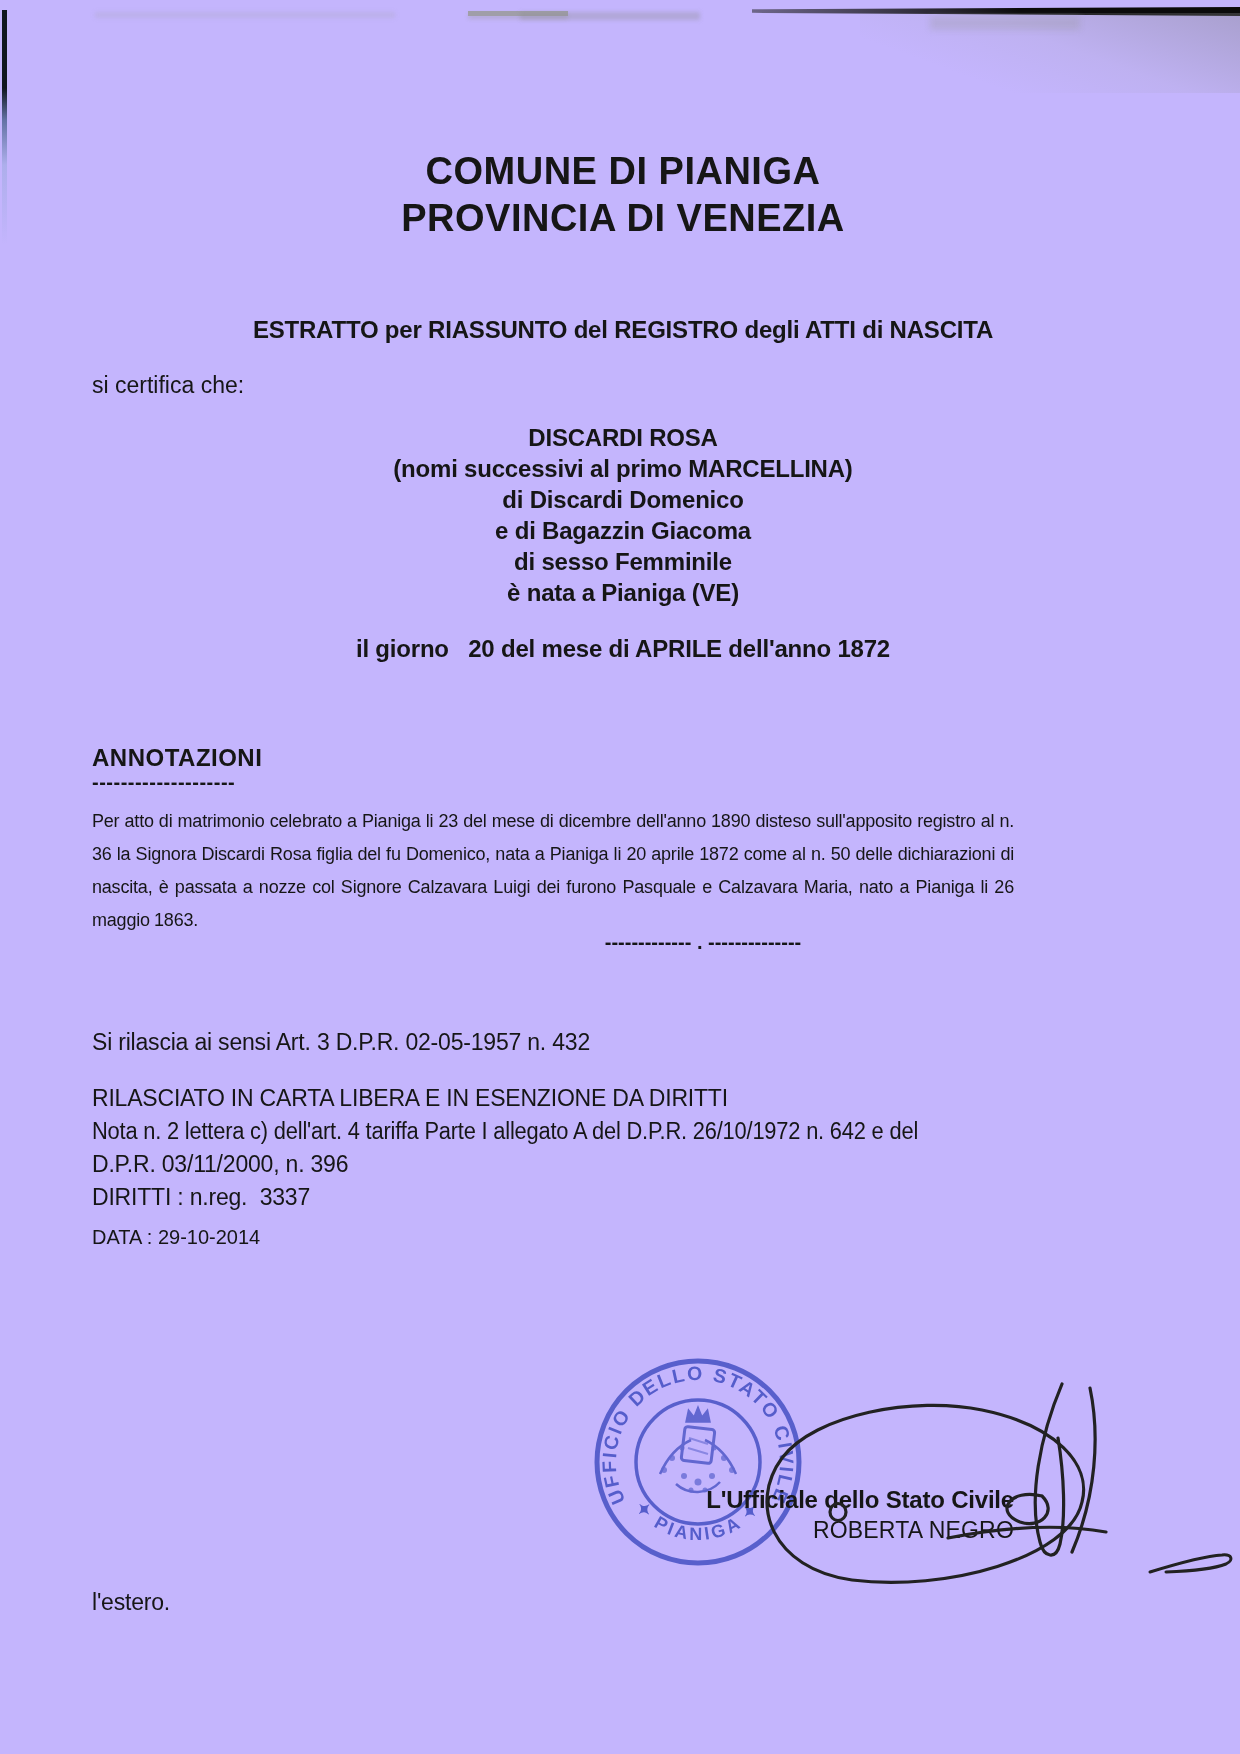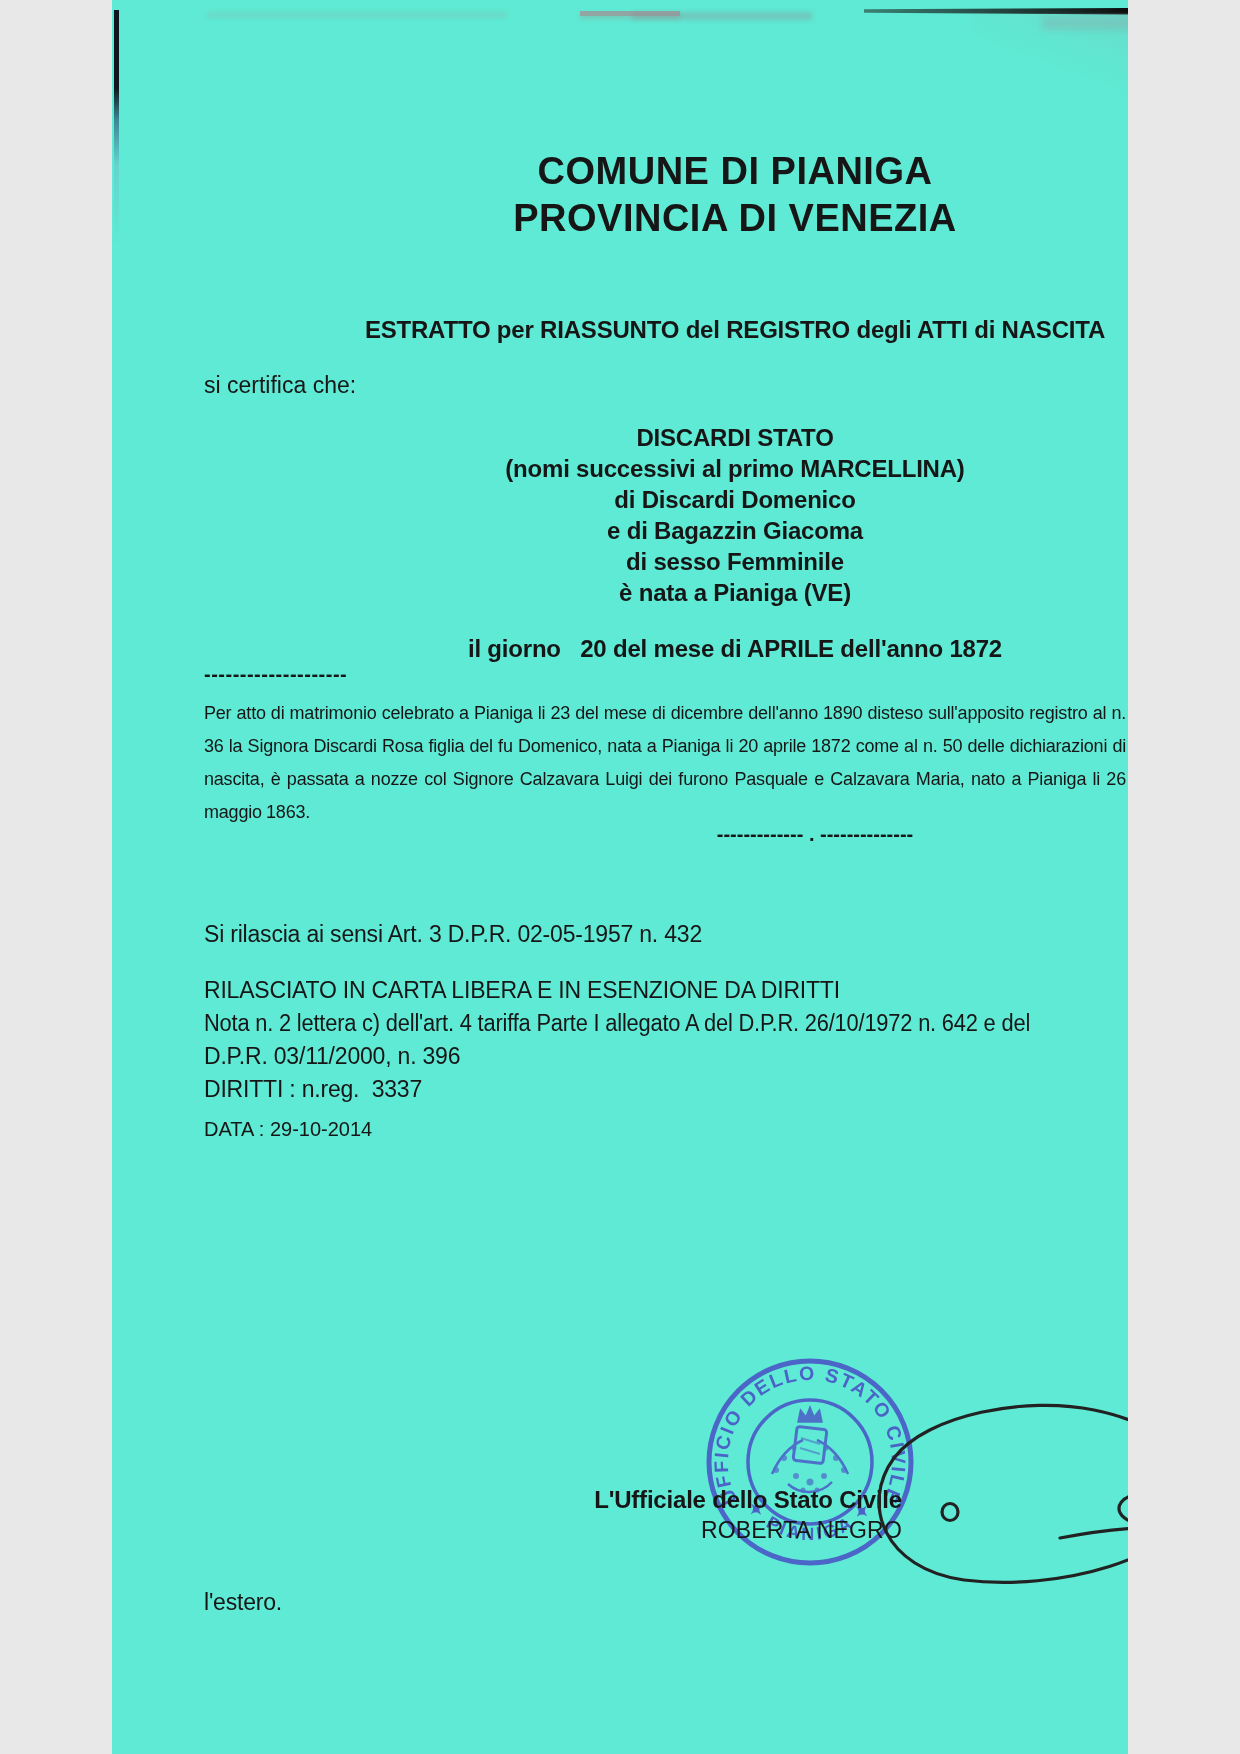--- a/index.html
+++ b/index.html
@@ -1,18 +1,18 @@
 <!DOCTYPE html>
 <html><head>
 <meta charset="utf-8">
 <style>
   html,body { margin:0; padding:0; background:#e8e8e8; }
   .page {
-    position:relative; width:1016px; height:1754px; margin:0 auto;
-    background:#5eead4; overflow:hidden;
+    position:relative; width:1240px; height:1754px; margin:0 auto;
+    background:#c4b5fd; overflow:hidden;
     font-family:"Liberation Sans", sans-serif; color:#161616;
   }
   .content { position:absolute; left:92px; top:148px; width:922px; }
   .pre { white-space:pre-wrap; }
 
   .doc-title { font-size:38px; line-height:47px; font-weight:bold; letter-spacing:0.5px; }
   .centered { margin-left:140px; text-align:center; }
   .subtitle { margin-top:74px; font-size:24px; font-weight:bold; letter-spacing:-0.2px; }
   .registry { margin-top:84px; font-size:23px; line-height:33px; letter-spacing:-0.2px; }
   .registry .bold { font-weight:bold; }
@@ -80,32 +80,33 @@
       <div>COMUNE DI PIANIGA</div>
       <div>PROVINCIA DI VENEZIA</div>
     </div>
 
     <div class="subtitle centered">ESTRATTO per RIASSUNTO del REGISTRO degli ATTI di NASCITA</div>
 
 
     <div class="certify">si certifica che:</div>
 
     <div class="subject-block centered">
-      <div>DISCARDI STATO</div>
+      <div>DISCARDI ROSA</div>
       <div>(nomi successivi al primo MARCELLINA)</div>
       <div>di Discardi Domenico</div>
       <div>e di Bagazzin Giacoma</div>
       <div>di sesso Femminile</div>
       <div>è nata a Pianiga (VE)</div>
     </div>
 
     <div class="birth-block centered">
       <div class="pre">il giorno   20 del mese di APRILE dell'anno 1872</div>
     </div>
 
+    <div class="annot-heading">ANNOTAZIONI</div>
     <div class="annot-dashes">--------------------</div>
     <div class="annot-paragraph">Per atto di matrimonio celebrato a Pianiga li 23 del mese di dicembre dell'anno 1890 disteso sull'apposito registro al n. 36 la Signora Discardi Rosa figlia del fu Domenico, nata a Pianiga li 20 aprile 1872 come al n. 50 delle dichiarazioni di nascita, è passata a nozze col Signore Calzavara Luigi dei furono Pasquale e Calzavara Maria, nato a Pianiga li 26 maggio 1863.</div>
     <div class="annot-separator pre">------------- . --------------</div>
 
     <div class="release">Si rilascia ai sensi Art. 3 D.P.R. 02-05-1957 n. 432</div>
 
     <div class="exemption">
       <div>RILASCIATO IN CARTA LIBERA E IN ESENZIONE DA DIRITTI</div>
       <div><span class="squeeze">Nota n. 2 lettera c) dell'art. 4 tariffa Parte I allegato A del D.P.R. 26/10/1972 n. 642 e del</span></div>
       <div>D.P.R. 03/11/2000, n. 396</div>

